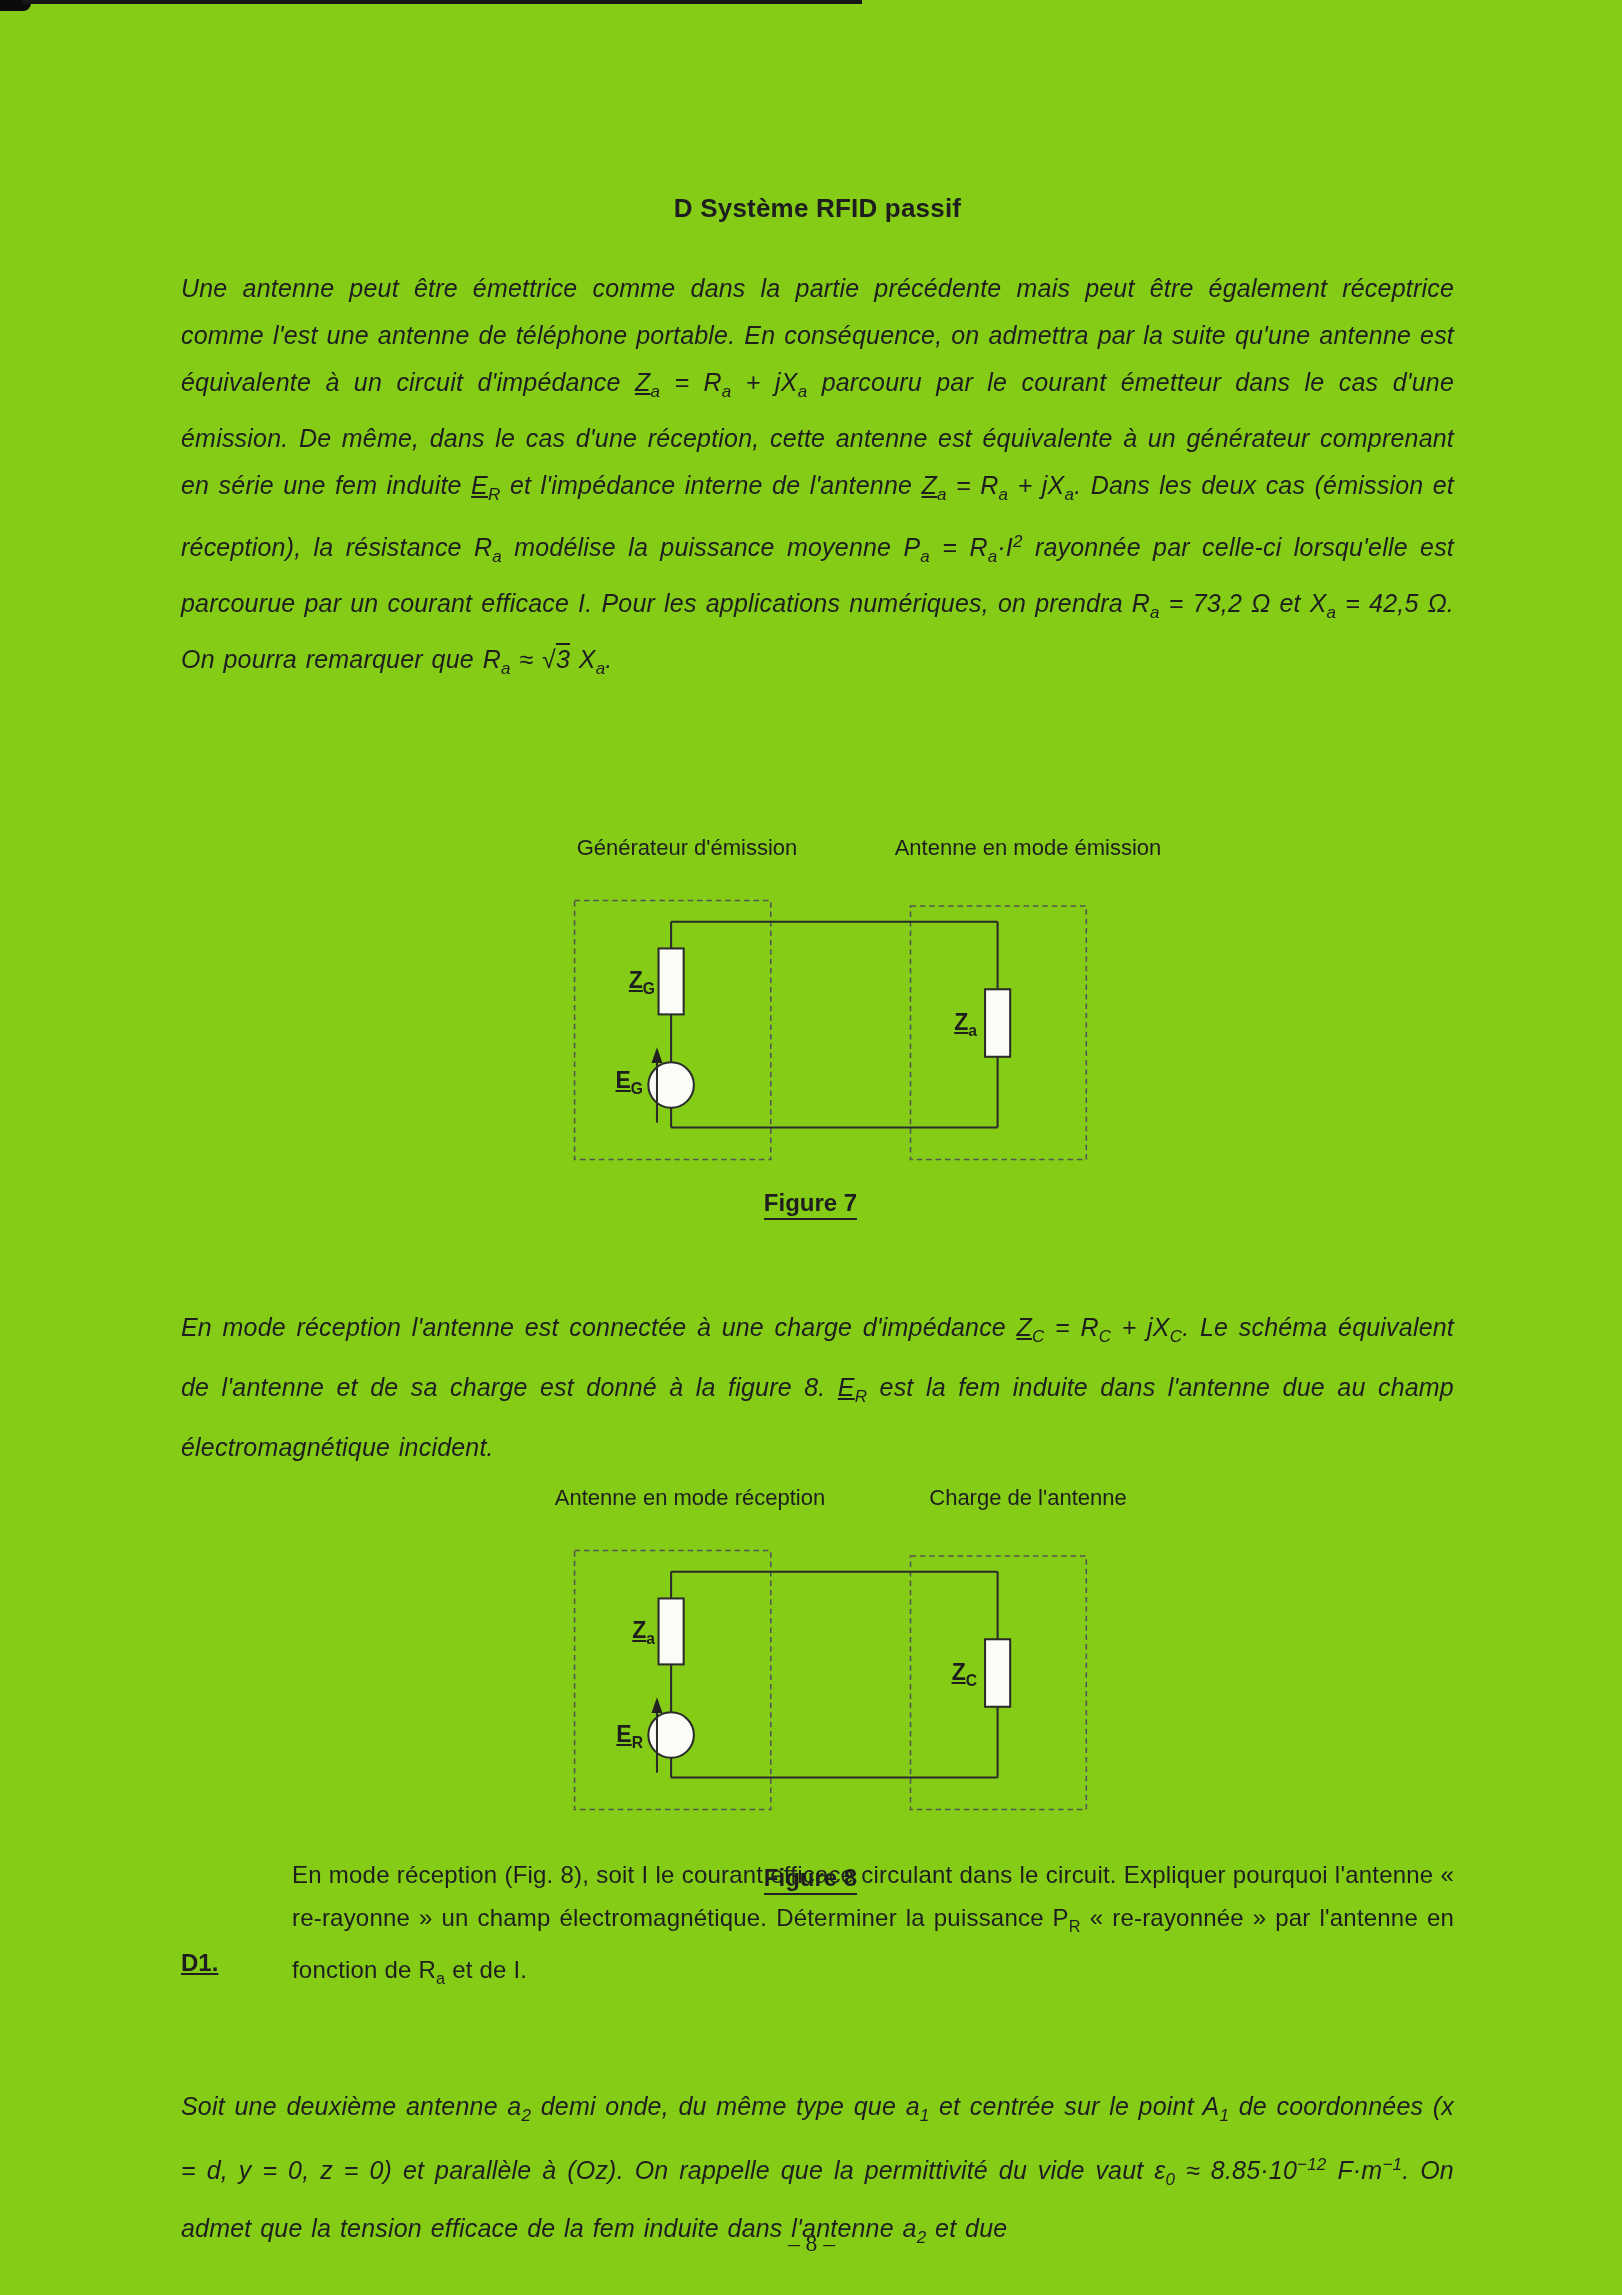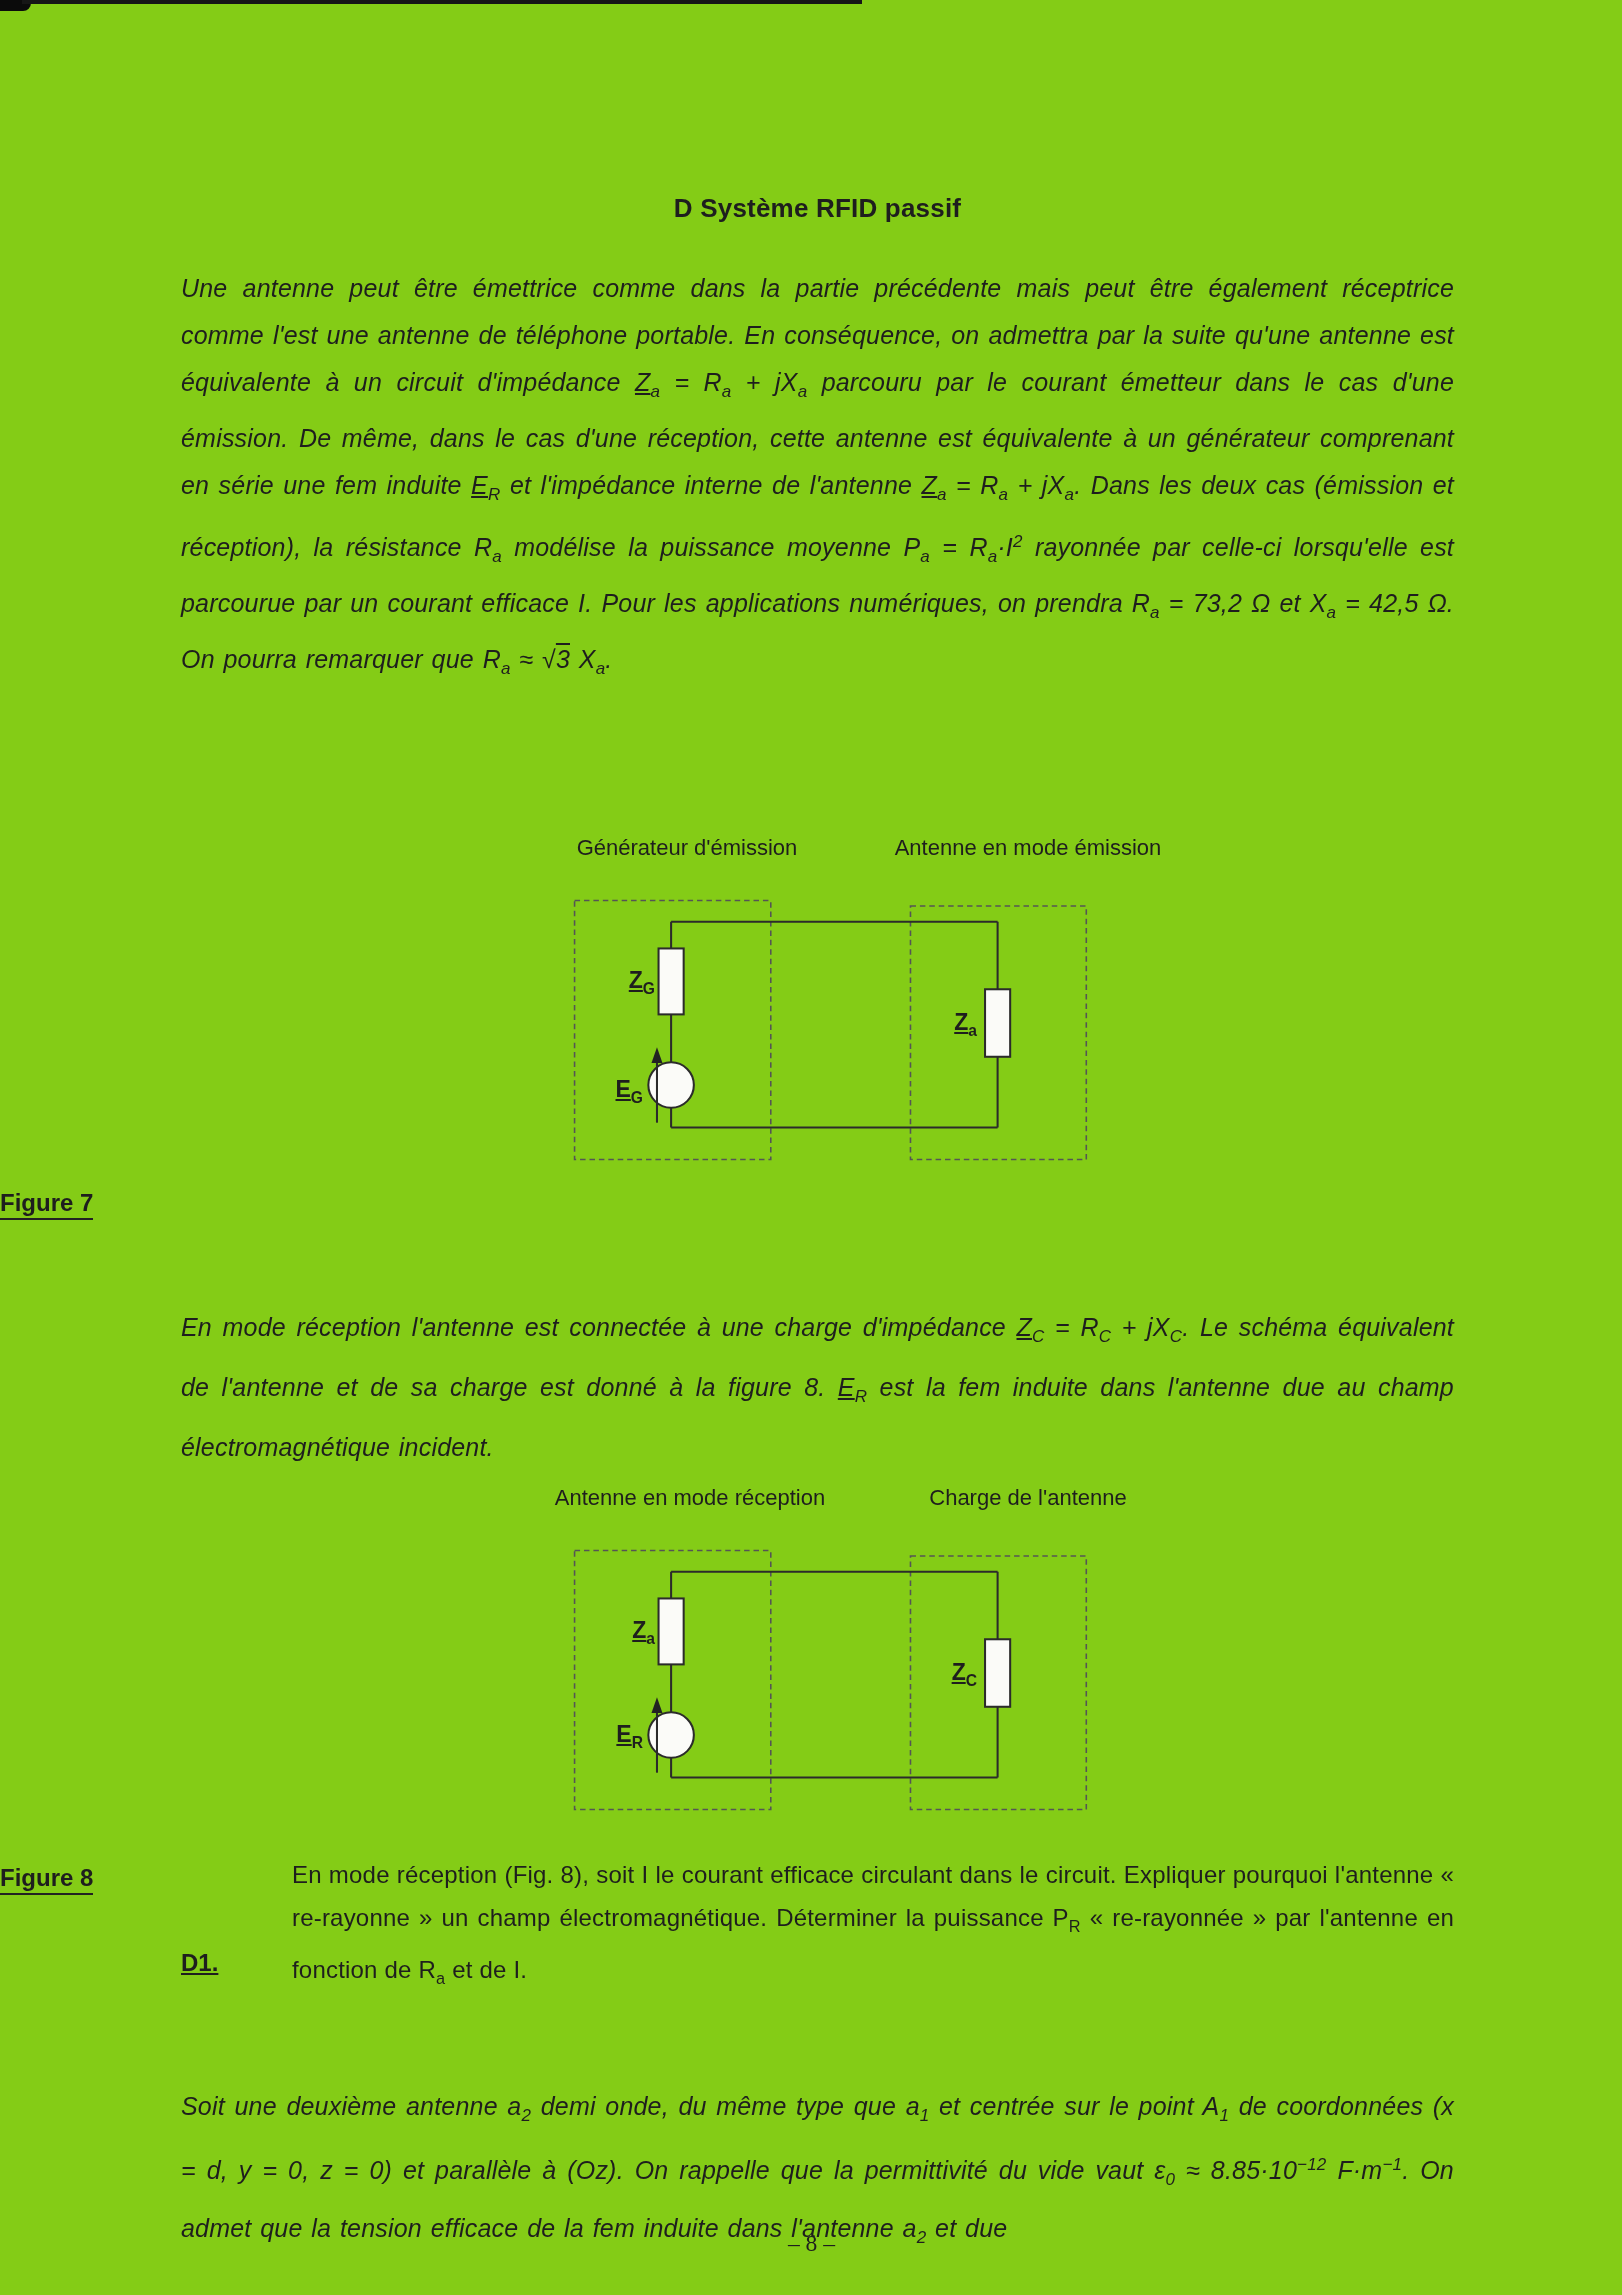--- a/index.html
+++ b/index.html
@@ -26,21 +26,21 @@
 
   .figwrap { position:absolute; left:557px; width:550px; height:345px; }
   .fig-label { position:absolute; top:0; transform:translateX(-50%);
                font-size:22px; white-space:nowrap; }
   svg.circuit { position:absolute; left:15.7px; top:63px; }
   .dash { fill:none; stroke:#555; stroke-width:2; stroke-dasharray:7 5; }
   .wire { fill:none; stroke:#2b2b2b; stroke-width:2.6; }
   .comp { fill:#fbfbf8; stroke:#2b2b2b; stroke-width:2.6; }
   .comp-label { position:absolute; font-size:23px; text-align:right;font-weight:bold; }
 
-  .caption { position:absolute; left:0; width:1621px; 
+  .caption { position:absolute; left:0; width:1621px; text-align:center;
              font-weight:bold; font-size:24px; }
   .caption span { border-bottom:2.4px solid #222; padding-bottom:2.4px; }
 
   .d1-label { position:absolute; left:181px; font-weight:bold; font-size:24px;
               text-decoration:underline; }
   .d1-text { position:absolute; left:292px; width:1162px; font-size:24px;
              line-height:43px; text-align:justify; letter-spacing:0.2px; }
 
   .pagenum { position:absolute; left:0; width:1623px; text-align:center;
              font-size:23.6px; font-family:"Liberation Serif", serif; }
@@ -67,21 +67,21 @@
       <rect class="dash" x="430" y="10" width="224" height="323"></rect>
       <path class="wire" d="M125,30 H541 M125,292 H541 M125,30 V292 M541,30 V292"></path>
       <rect class="comp" x="109" y="64" width="32" height="84"></rect>
       <circle class="comp" cx="125" cy="238" r="29"></circle>
       <path class="wire" d="M107,286 V206"></path>
       <polygon points="107,190 100,210 114,210" fill="#222"></polygon>
       <rect class="comp" x="525" y="116" width="32" height="86"></rect>
     </svg>
 
     <div class="comp-label" style="left:19px; top:132px; width:79px"><u>Z</u><sub>G</sub></div>
-    <div class="comp-label" style="left:11px; top:241px; width:75px"><u>E</u><sub>G</sub></div>
+    <div class="comp-label" style="left:11px; top:232px; width:75px"><u>E</u><sub>G</sub></div>
     <div class="comp-label" style="left:341px; top:174px; width:79px"><u>Z</u><sub>a</sub></div>
   </div>
 
   <div class="caption" style="top:1189px"><span>Figure 7</span></div>
 
   <p class="para" style="top:1302px; line-height:50px">En mode réception l'antenne est connectée à une charge d'impédance <u>Z</u><sub>C</sub> = R<sub>C</sub> + jX<sub>C</sub>. Le schéma équivalent de l'antenne et de sa charge est donné à la figure 8. <u>E</u><sub>R</sub> est la fem induite dans l'antenne due au champ électromagnétique incident.</p>
 
   <div class="figwrap" style="top:1485px">
     <div class="fig-label" style="left:133px">Antenne en mode réception</div>
     <div class="fig-label" style="left:471px">Charge de l'antenne</div>

